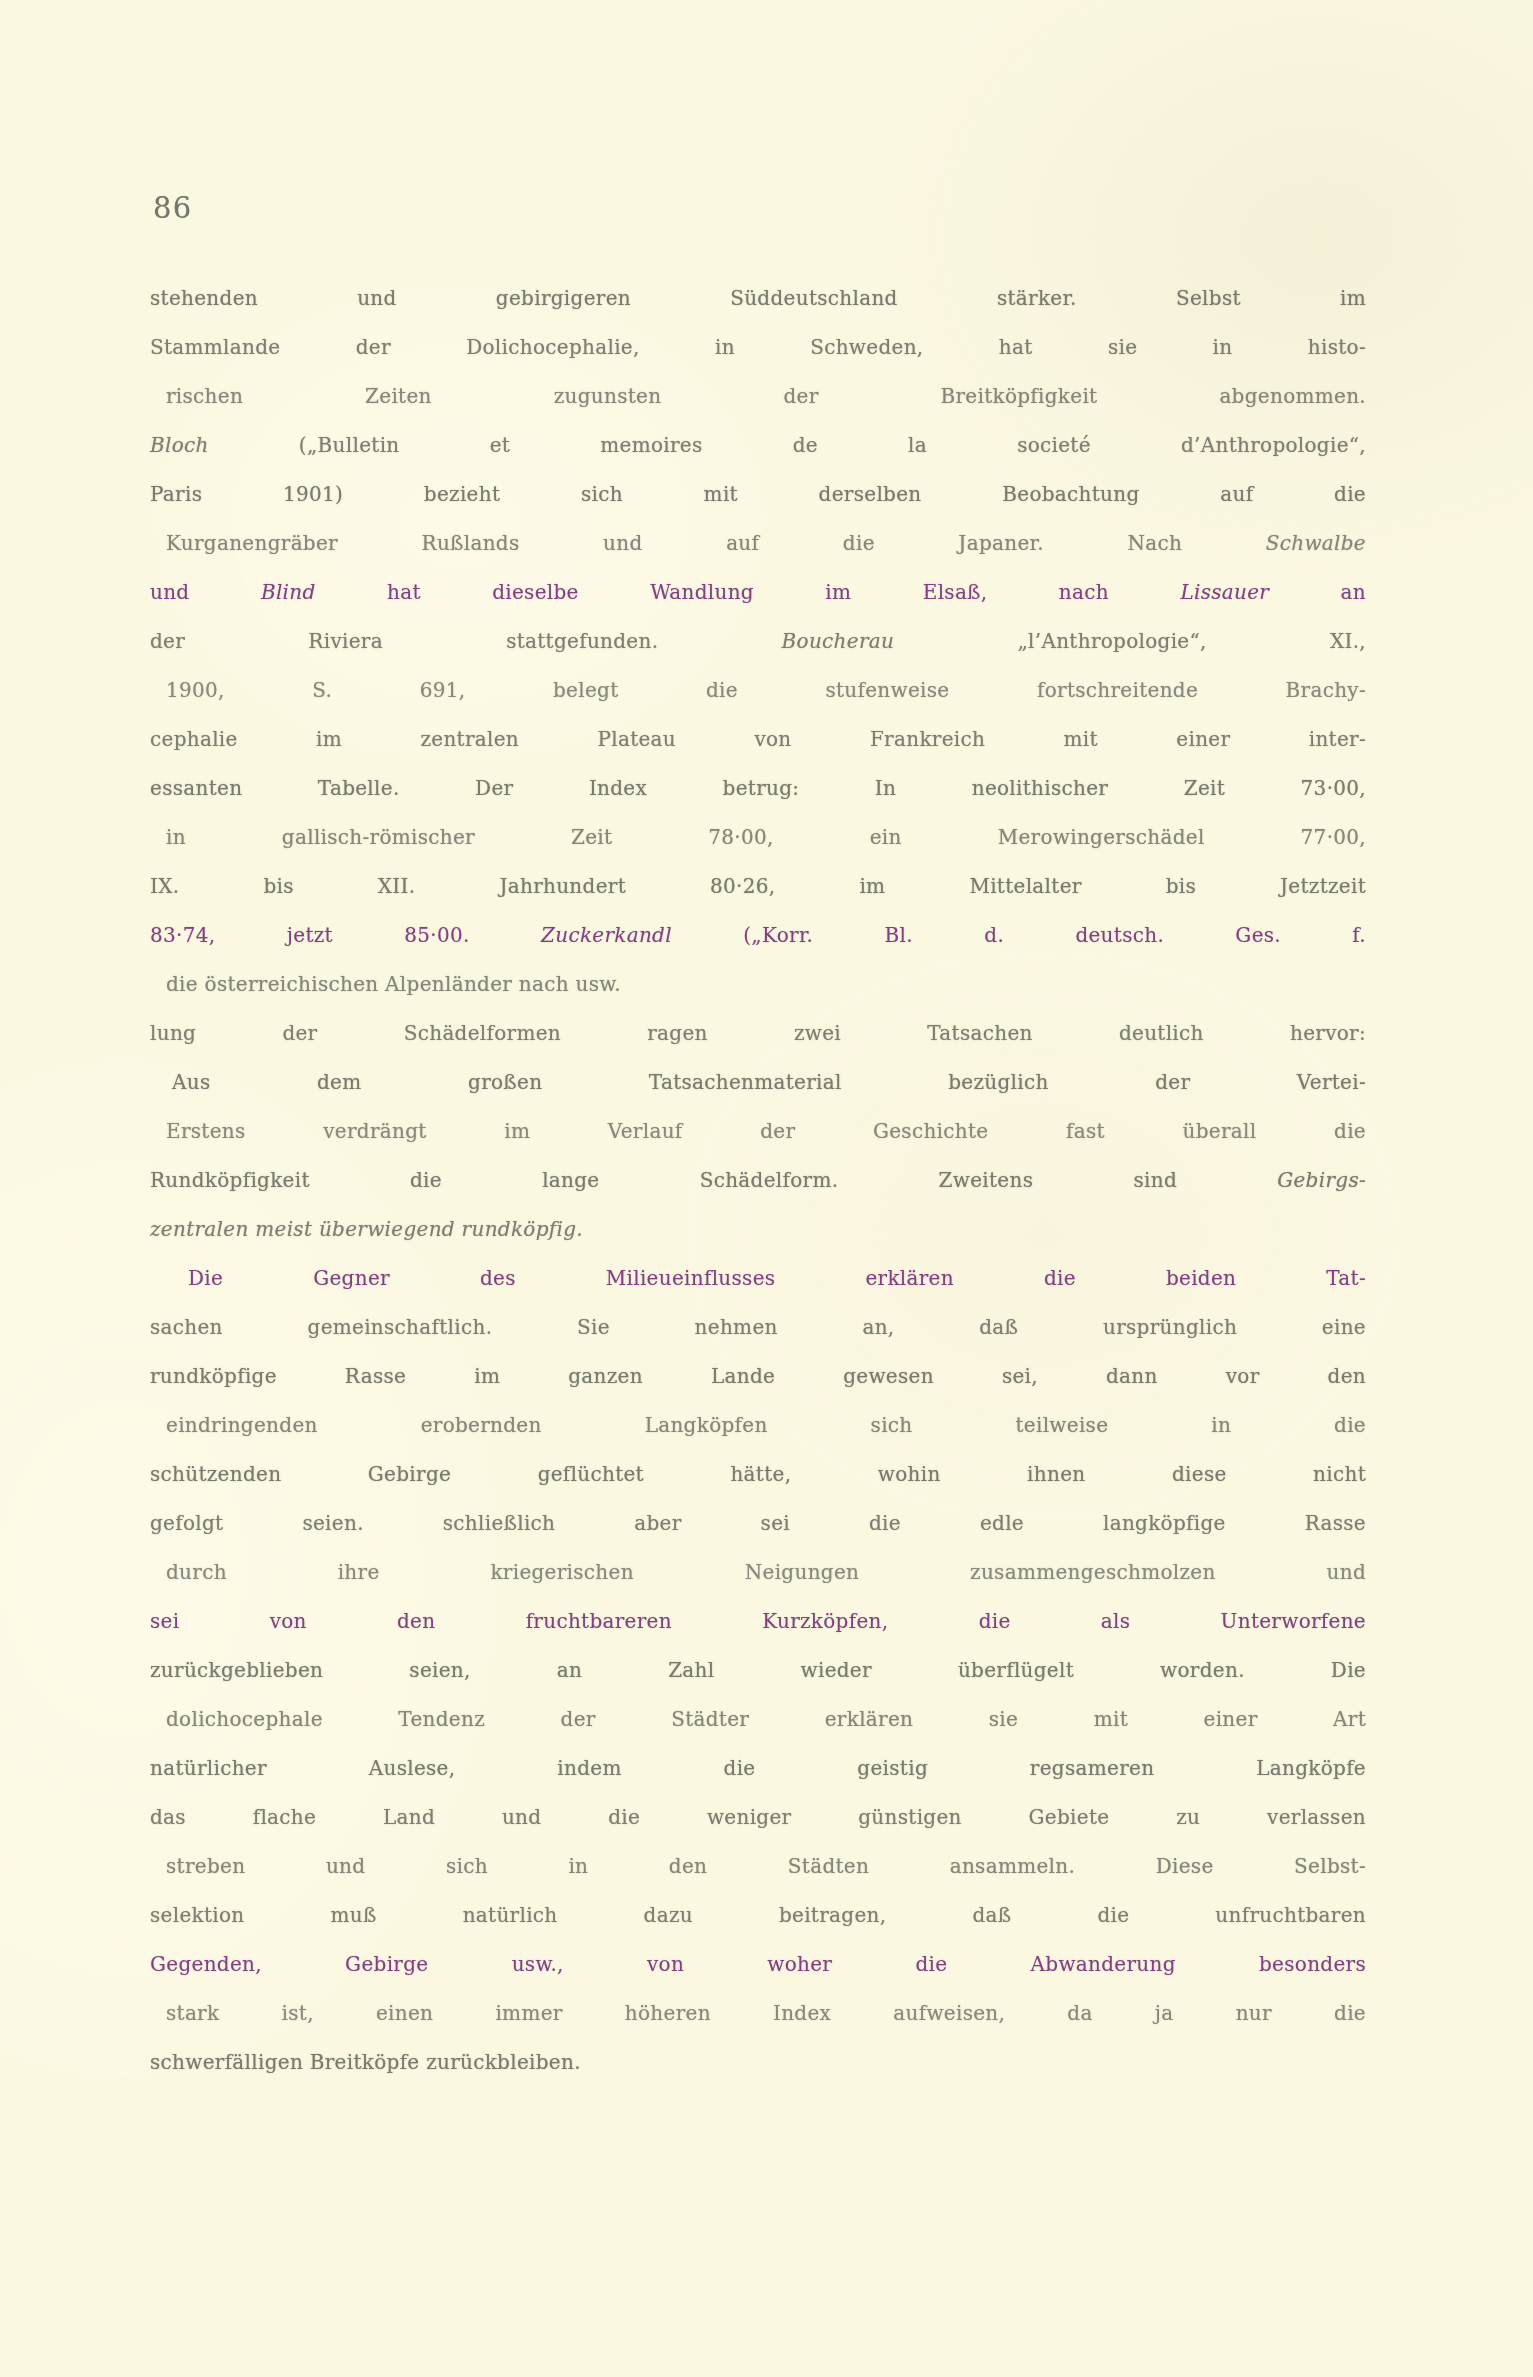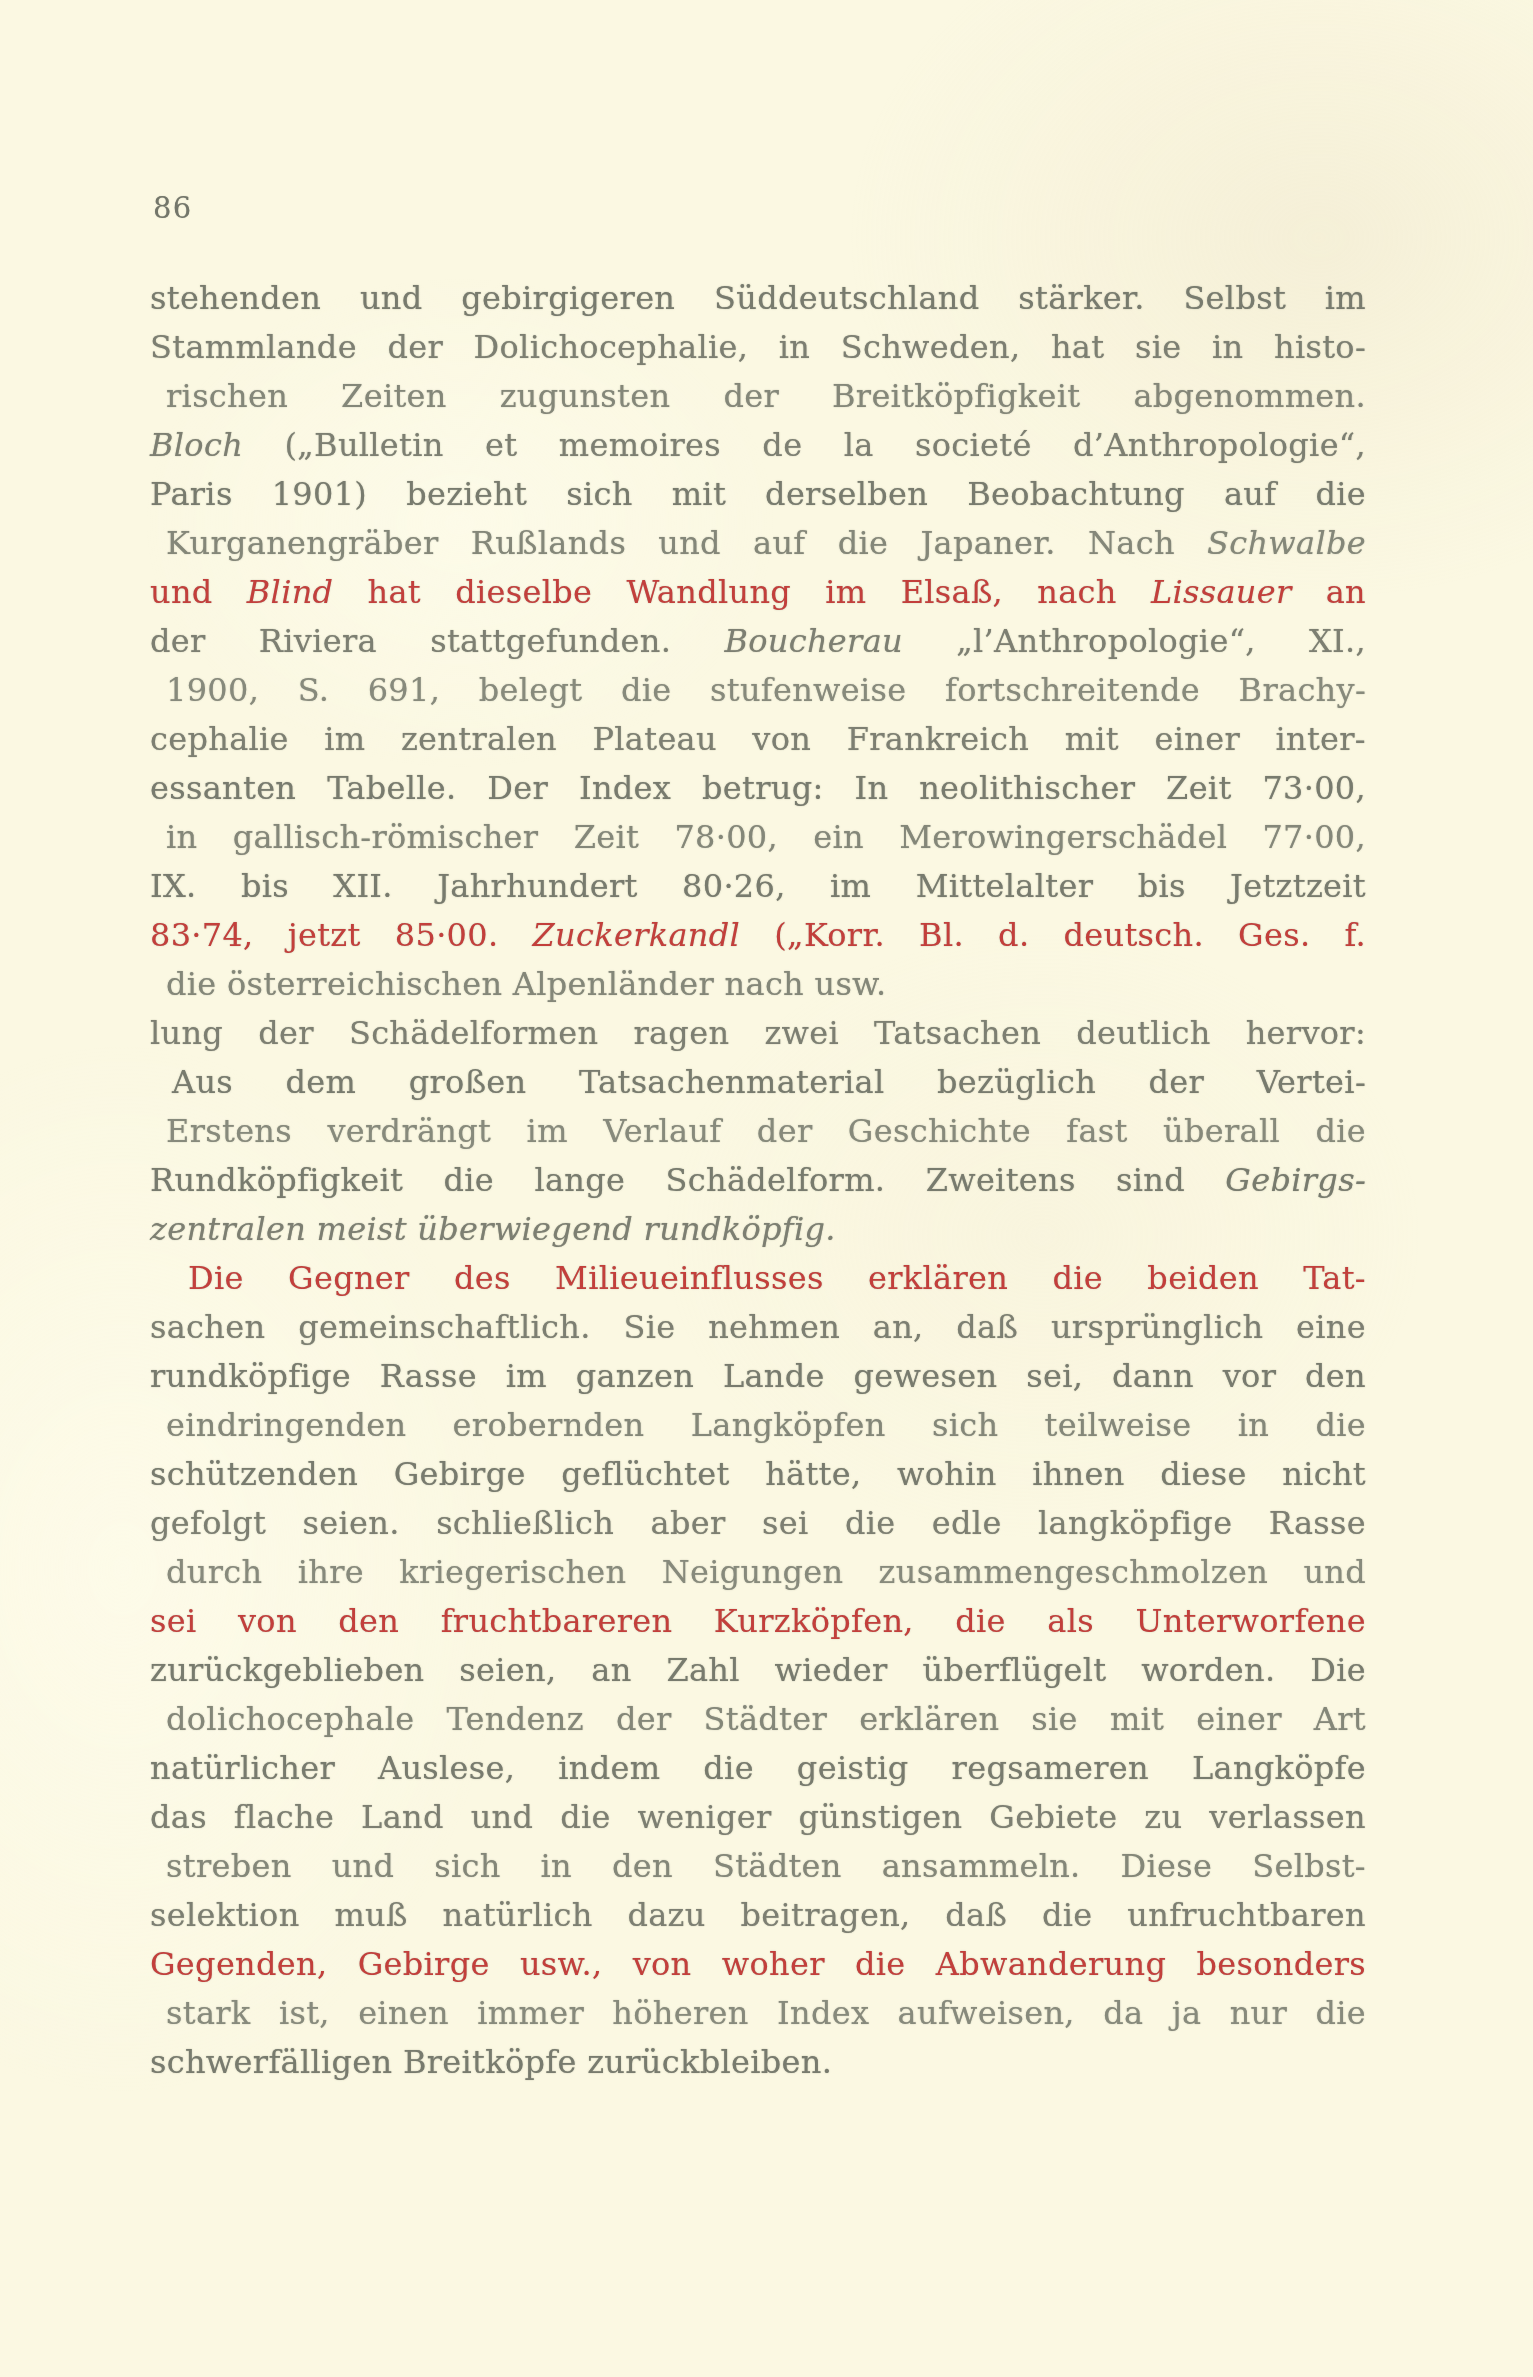--- a/index.html
+++ b/index.html
@@ -17,34 +17,34 @@
     position:absolute;left:153px;top:191px;
     font-size:29px;color:#73766a;
     text-shadow:0 0 0.9px rgba(112,115,102,.5);
     letter-spacing:1.2px;
   }
   .text-block{
     position:absolute;left:150px;top:274px;width:1216px;
   }
   .line{
     height:49px;line-height:49px;
-    font-size:32px;color:#787b6e;
+    font-size:20px;color:#787b6e;
     letter-spacing:0.3px;
     white-space:nowrap;
     text-align:justify;
     text-align-last:justify;
     text-shadow:0 0 0.9px rgba(113,116,103,.55), 0 0 2.3px rgba(130,132,118,.18);
   }
   .line.last{text-align-last:left;}
   .line.indent{padding-left:22px;}
   .line .it{font-style:italic;}
   
   .line:nth-child(2n){opacity:.96;}
   .line:nth-child(3n){opacity:.90;margin-left:16px;}
-  .line:nth-child(7n){opacity:.84;color:#b91c1c;}
+  .line:nth-child(7n){opacity:.84;color:#701a75;}
   .line:nth-child(9n){opacity:.88;}
 </style>
 </head>
 <body>
 
 <div class="page-number">86</div>
 
 <div class="text-block" id="page-text">
     <div class="line"><span>stehenden und gebirgigeren Süddeutschland stärker. Selbst im</span></div>
     <div class="line"><span>Stammlande der Dolichocephalie, in Schweden, hat sie in histo-</span></div>

